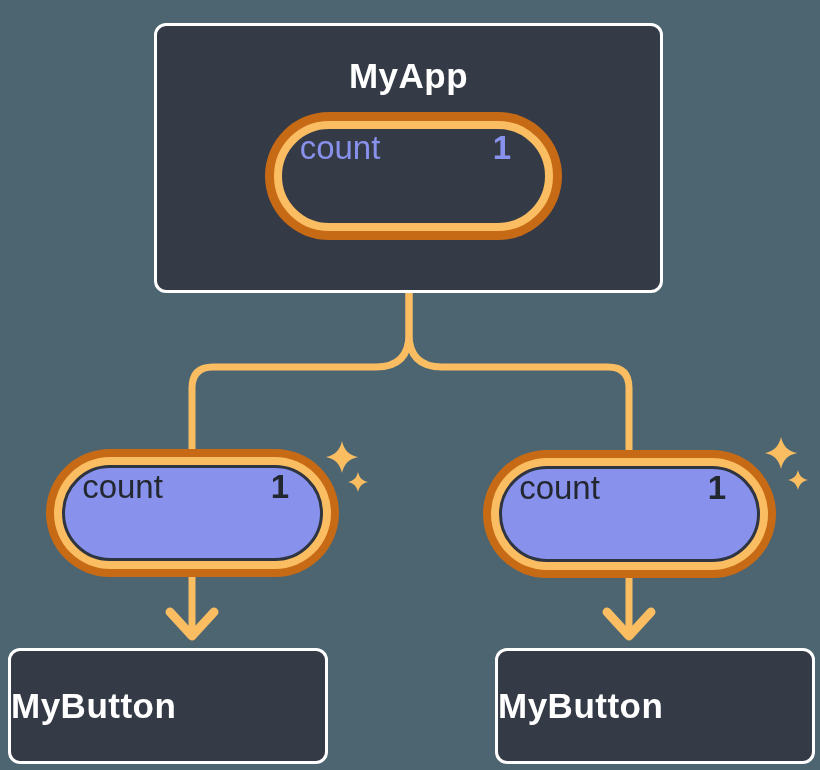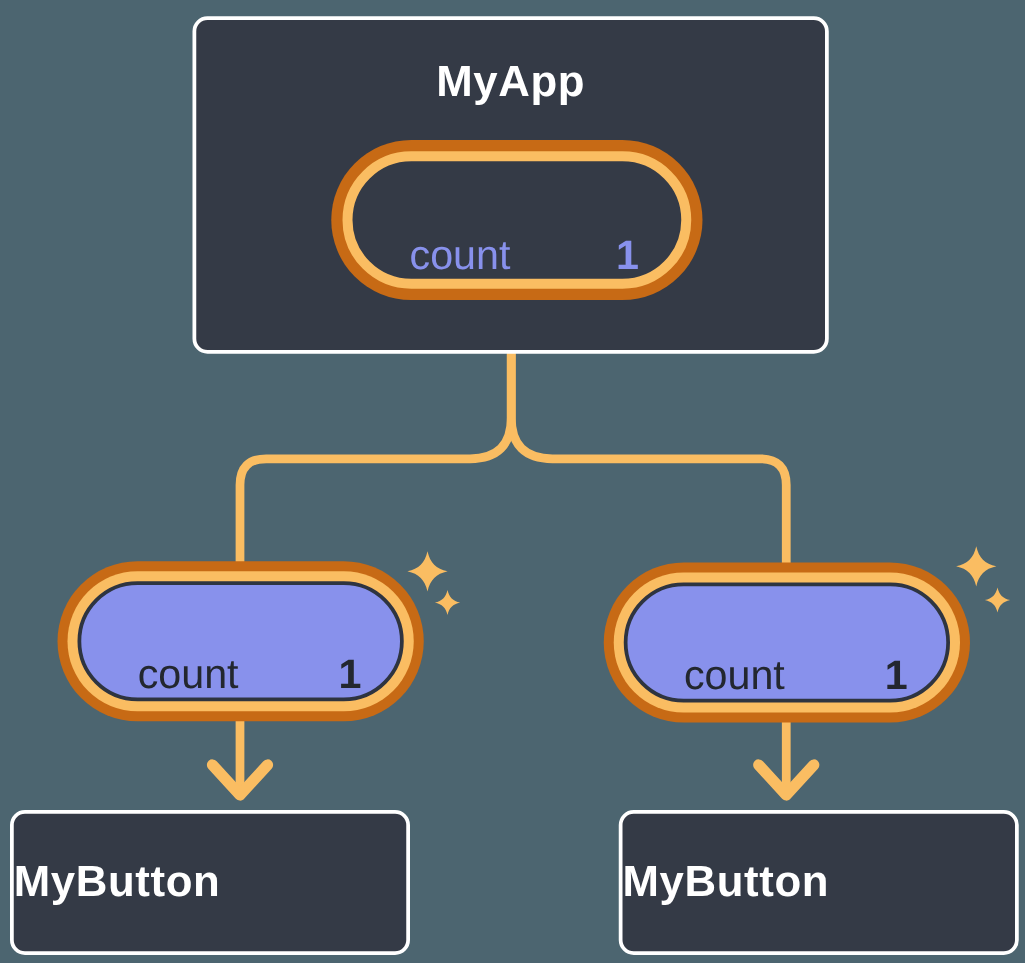--- a/index.html
+++ b/index.html
@@ -18,21 +18,21 @@
 
   
   .comp-box {
     position: absolute;
     box-sizing: border-box;
     background: #343A46;
     border: 3px solid #FFFFFF;
     border-radius: 12px;
     z-index: 1;
   }
-  .comp-box.root { left: 154px; top: 13px; width: 509px; height: 270px; }
+  .comp-box.root { left: 154px; top: 23px; width: 509px; height: 270px; }
   .comp-box.child-left  { left: 8px;   top: 648px; width: 320px; height: 116px; }
   .comp-box.child-right { left: 495px; top: 648px; width: 320px; height: 116px; }
 
   .comp-title {
     color: #FFFFFF;
     font-size: 35px;
     font-weight: 700;
     text-align: center;
     letter-spacing: 0.5px;
   }
@@ -40,24 +40,25 @@
   .child-title-wrap {
     width: 100%; height: 100%;
     display: flex; align-items: center; justify-content: flex-start;
   }
 
   
   .pill {
     position: absolute;
     box-sizing: border-box;
     display: flex;
-    align-items: flex-end;
+    align-items: flex-start;
     border-radius: 70px;
     overflow: hidden;
     z-index: 2;
+    gap: 28px;
   }
   .pill .seg {
     display: flex; align-items: center; justify-content: center;
     font-size: 33px;
   }
   .pill .seg.name { flex: 1; }
   .pill .seg.value { font-weight: 700; }
 
   
   .pill.state {

